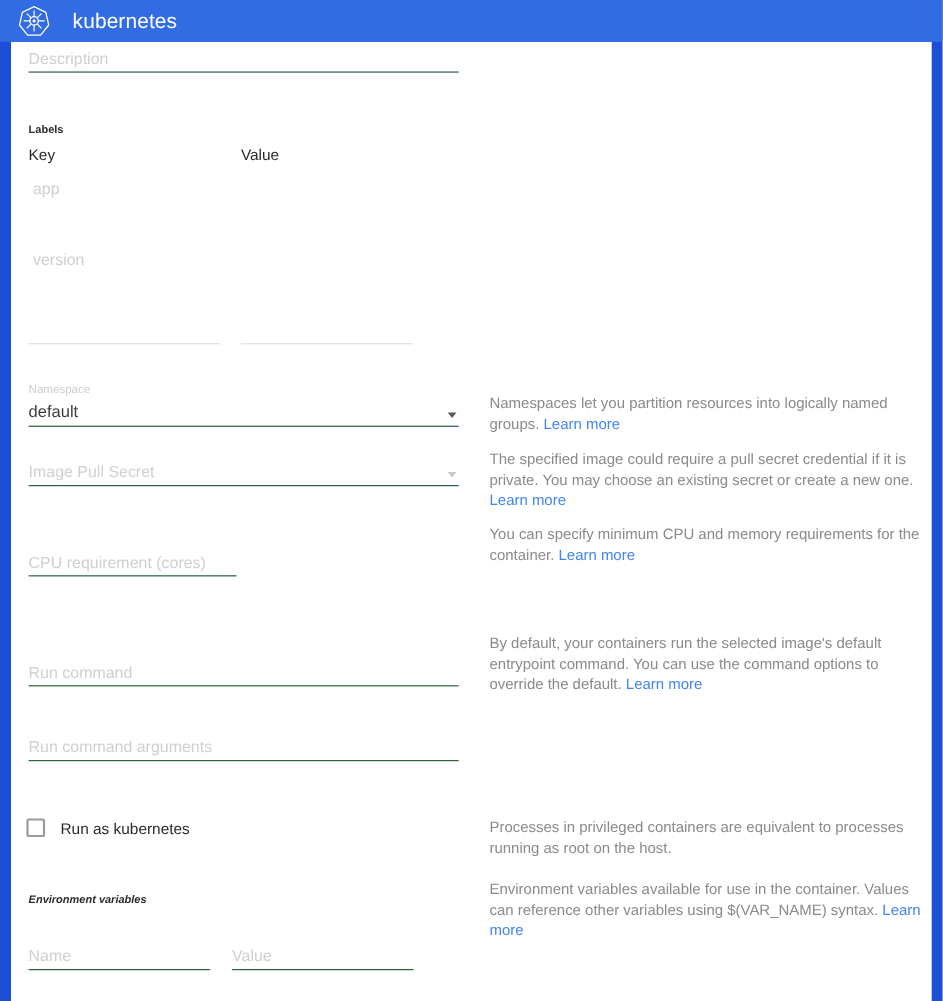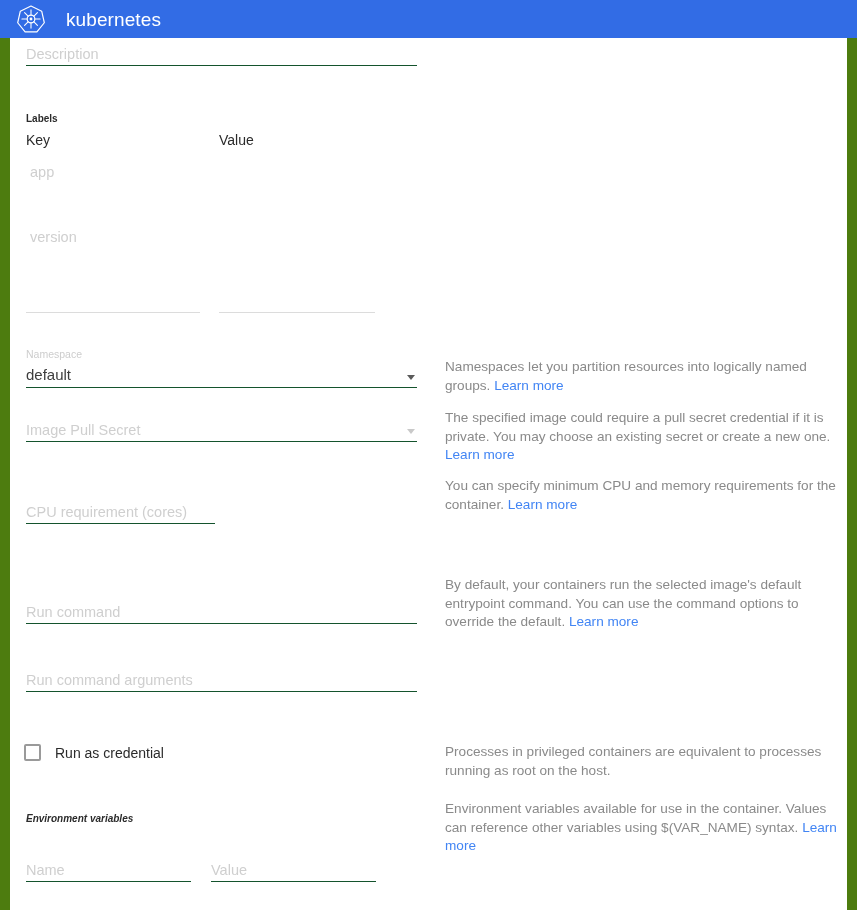--- a/index.html
+++ b/index.html
@@ -9,21 +9,21 @@
     height: 910px;
     background: #e8e8e8;
     font-family: "Liberation Sans", sans-serif;
     overflow: hidden;
   }
 
   #app {
     position: relative;
     width: 857px;
     height: 910px;
-    background: #4d7c0f;
+    background: #1d4ed8;
   }
 
   
   .appbar {
     position: absolute;
     top: 0; left: 0;
     width: 857px;
     height: 38px;
     background: #326ce5;
     display: flex;
@@ -258,21 +258,21 @@
         <div class="field" style="left:16px; top:558px; width:391px; height:28px;">
           <span class="ph">Run command</span>
         </div>
 
         <div class="field" style="left:16px; top:626px; width:391px; height:28px;">
           <span class="ph">Run command arguments</span>
         </div>
 
         <div class="checkrow" style="left:14px; top:706px;">
           <span class="cbox"></span>
-          <span class="cbox-label">Run as credential</span>
+          <span class="cbox-label">Run as kubernetes</span>
         </div>
 
         <div class="sec-title" style="left:16px; top:776px;font-style:italic;">Environment variables</div>
 
         <div class="field" style="left:16px; top:816px; width:165px; height:28px;">
           <span class="ph">Name</span>
         </div>
         <div class="field" style="left:201px; top:816px; width:165px; height:28px;">
           <span class="ph">Value</span>
         </div>

